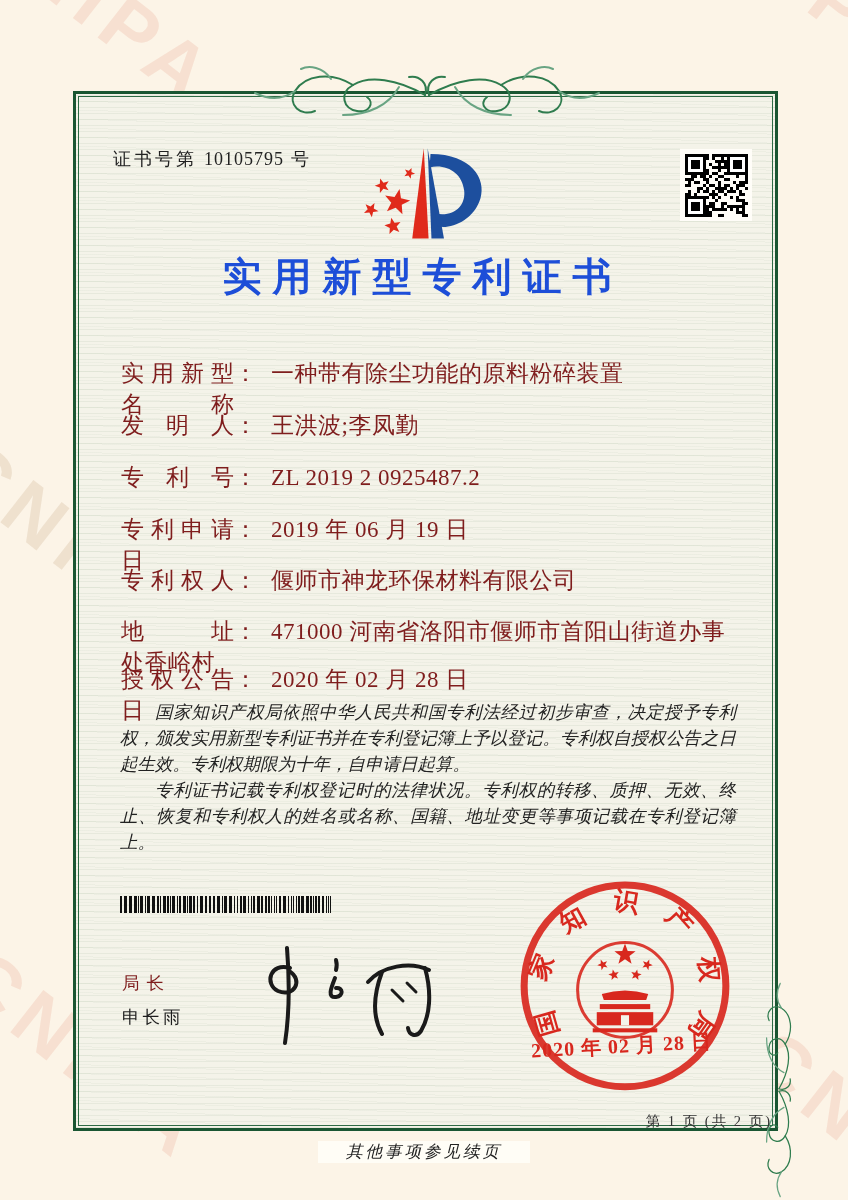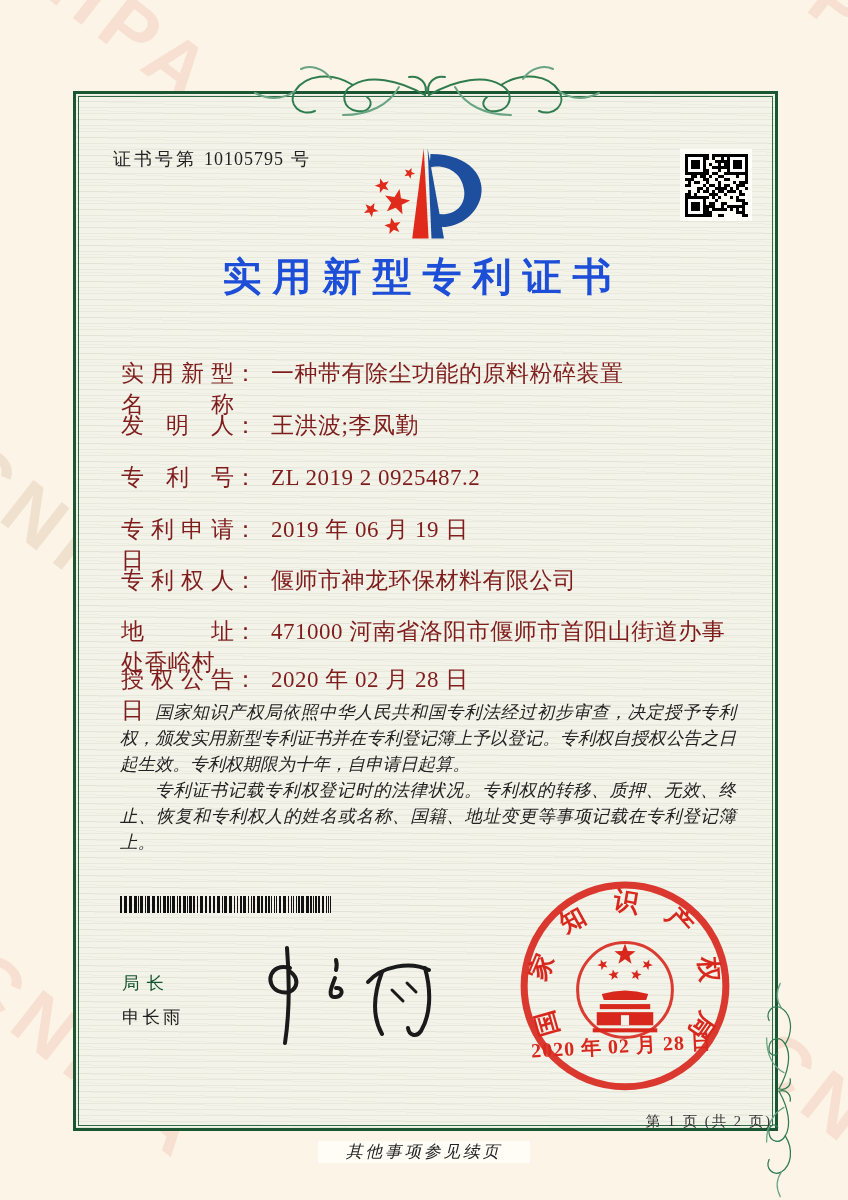--- a/index.html
+++ b/index.html
@@ -46,21 +46,21 @@
   .field-row{left:121px;width:616px;height:26px;font-size:23px;color:#7f1d1d;}
   .flabel{display:inline-block;width:113px;text-align:justify;text-align-last:justify;
           vertical-align:top;}
   .fvalue{margin-left:14px;letter-spacing:0.5px;}
   .pair2{position:absolute;left:307px;top:0;}
   .paras{left:120px;top:699px;width:616px;font-size:17.5px;line-height:26px;
     text-align:justify;color:#222;font-style:italic;z-index:4;}
   .paras p{margin:0;text-indent:2em;}
   .barcode{left:120px;top:896px;}
   .officer-title{left:122px;top:971px;font-size:17.5px;letter-spacing:7px;
-    font-family:Liberation Sans, sans-serif;color:#14532d;}
+    font-family:Liberation Sans, sans-serif;color:#7f1d1d;}
   .officer-name{left:122px;top:1005px;font-size:17.5px;letter-spacing:3px;
     font-family:Liberation Sans, sans-serif;color:#1d1d1d;}
   .signature{left:232px;top:938px;width:220px;height:110px;z-index:5;}
   .seal{left:509px;top:877px;width:232px;height:232px;z-index:5;}
   .seal-date{left:531px;top:1033px;width:170px;font-size:20px;font-weight:bold;
     color:#d8281e;letter-spacing:1px;transform:rotate(-3deg);z-index:6;white-space:nowrap;}
   .page-num{left:73px;top:1092px;width:699px;text-align:right;font-size:14.5px;
     letter-spacing:2px;color:#333;margin-top:20px;}
   .cont-note{left:50%;top:1141px;transform:translateX(-50%);
     background:#fffdf6;padding:0 28px;font-size:16.5px;font-style:italic;

